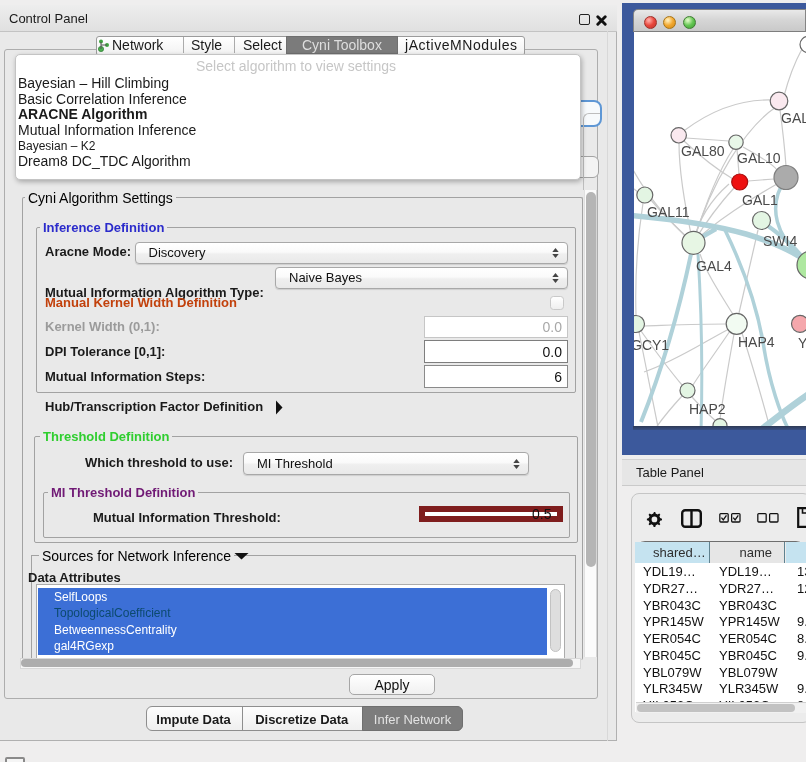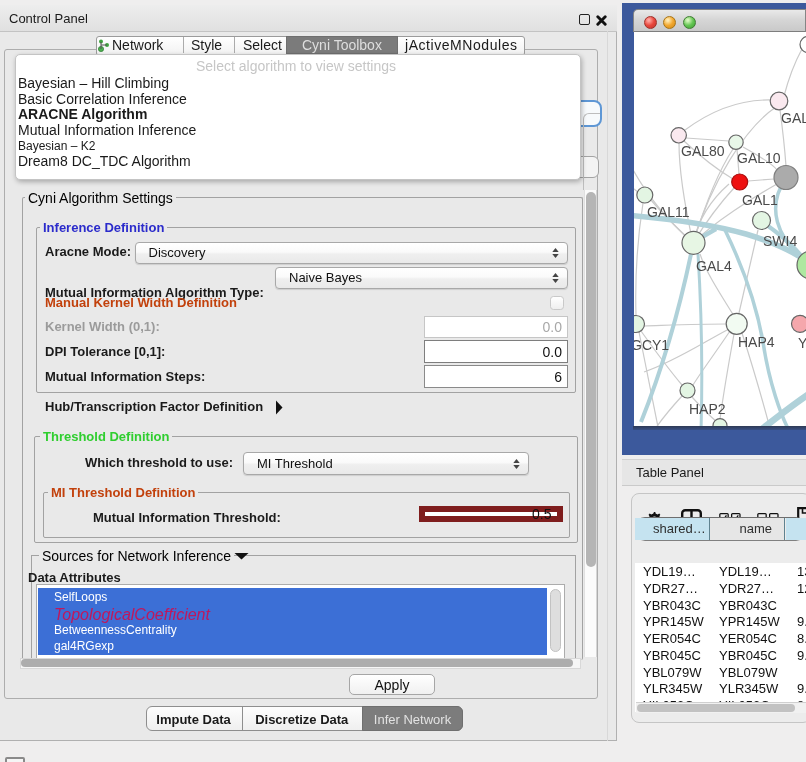--- a/index.html
+++ b/index.html
@@ -100,34 +100,34 @@
 <div class="lbl b" style="left:85px;top:455px;">Which threshold to use:</div>
 <div class="combo" style="left:243px;top:452px;width:284px;height:21px;">
         <div class="ctext">MI Threshold</div>
 <svg class="spin" width="8" height="11" viewBox="0 0 8 11">
           <path d="M4 0.5 L7.2 4.4 L0.8 4.4 Z" fill="#444"></path>
           <path d="M4 10.5 L7.2 6.6 L0.8 6.6 Z" fill="#444"></path>
         </svg>
       </div>
 
 <div class="group" style="left:43px;top:492px;width:525px;height:44px;"></div>
-<div class="gtitle b" style="left:48px;top:485px;color:#c2410c;">MI Threshold Definition</div>
+<div class="gtitle b" style="left:48px;top:485px;color:#701a75;">MI Threshold Definition</div>
 <div class="lbl b" style="left:56px;top:510px;padding-left:37px;">Mutual Information Threshold:</div>
 <div class="inp" style="left:418.5px;top:506px;width:144px;height:16px;border:6px solid #7f1d1d;">0.5</div>
 
 <div class="abs" style="left:31px;top:554.5px;width:545px;height:103.5px;border:1px solid #A2A2A2;border-bottom:none;box-sizing:border-box;"></div>
 <div class="gtitle" style="left:39px;top:547.5px;font-size:14px;">Sources for Network Inference</div>
 <svg class="abs" style="left:233.5px;top:551.5px;" width="15" height="8" viewBox="0 0 15 8">
         <path d="M0.5 1 L14.5 1 L7.5 7.5 Z" fill="#111"></path>
       </svg>
 <div class="lbl b" style="left:28px;top:570px;">Data Attributes</div>
 <div class="abs" style="left:36px;top:584px;width:529px;height:74px;background:#FFFFFF;border:1px solid #ACACAC;border-bottom:none;box-sizing:border-box;"></div>
 <div class="abs" style="left:38px;top:588.3px;width:509px;height:66.4px;background:#3C6FD6;"></div>
 <div class="lbl" style="left:54px;top:589.5px;color:#fff;font-size:12px;">SelfLoops</div>
-<div class="lbl" style="left:54px;top:606.1px;color:#be185d;font-size:16px;font-style:italic;">TopologicalCoefficient</div>
+<div class="lbl" style="left:54px;top:606.1px;color:#0c4a6e;font-size:12px;">TopologicalCoefficient</div>
 <div class="lbl" style="left:54px;top:622.7px;color:#fff;font-size:12px;">BetweennessCentrality</div>
 <div class="lbl" style="left:54px;top:639.3px;color:#fff;font-size:12px;">gal4RGexp</div>
 <div class="abs" style="left:550px;top:589px;width:11px;height:63px;background:#DEDEDE;border:1px solid #C2C2C2;border-radius:6px;box-sizing:border-box;"></div>
 
 <div class="abs" style="left:20px;top:657.5px;width:561px;height:11px;background:#F6F6F6;border:1px solid #D8D8D8;box-sizing:border-box;"></div>
 <div class="abs" style="left:21px;top:659px;width:552px;height:8px;background:#ADADAD;border-radius:4px;"></div>
 
 <div class="abs" style="left:349px;top:674px;width:86px;height:21px;border:1px solid #A6A6A6;border-radius:5px;background:linear-gradient(#FFFFFF,#F0F0F0);box-sizing:border-box;display:flex;align-items:center;justify-content:center;font-size:14px;color:#111;">Apply</div>
 
 <div class="abs" style="left:145.5px;top:706px;width:317.5px;height:25px;border:1px solid #8E8E8E;border-radius:6px;background:linear-gradient(#FDFDFD,#EFEFEF);box-sizing:border-box;"></div>
@@ -254,21 +254,21 @@
         <path d="M15.5 5 L17.5 7.5 L21 2.5" stroke="#111" stroke-width="1.4" fill="none"></path>
       </svg>
 <svg class="abs" style="left:756.5px;top:512.5px;" width="24" height="10" viewBox="0 0 26 11">
         <rect x="0.7" y="0.7" width="9.2" height="9.2" rx="1" fill="none" stroke="#111" stroke-width="1.4"></rect>
         <rect x="13.7" y="0.7" width="9.2" height="9.2" rx="1" fill="none" stroke="#111" stroke-width="1.4"></rect>
       </svg>
 <svg class="abs" style="left:797px;top:507px;" width="9" height="21" viewBox="0 0 9 21">
         <path d="M1.2 1.2 L14 1.2 L14 19.8 L1.2 19.8 Z" fill="none" stroke="#111" stroke-width="2.2"></path>
         <path d="M5.5 1.2 L5.5 6 L9 6" fill="none" stroke="#111" stroke-width="1.6"></path>
       </svg>
-<div class="abs" style="left:635px;top:517px;width:171px;height:24px;border-top:1px solid #6E6E6E;border-bottom:1px solid #808080;box-sizing:border-box;border-radius:10px;">
+<div class="abs" style="left:635px;top:541px;width:171px;height:24px;border-top:1px solid #6E6E6E;border-bottom:1px solid #808080;box-sizing:border-box;border-radius:10px;">
 <div class="abs" style="left:0;top:0;width:73.5px;height:22px;background:#C5E3F0;border-right:1.5px solid #5F8290;"></div>
 <div class="abs" style="left:75px;top:0;width:74px;height:22px;background:#E6E6E6;border-right:1.5px solid #5F8290;"></div>
 <div class="abs" style="left:150.5px;top:0;width:21px;height:22px;background:#C5E3F0;"></div>
 <div class="abs" style="left:18px;top:3px;font-size:13px;color:#2E2E2E;">shared…</div>
 <div class="abs" style="left:104.5px;top:3px;font-size:13px;color:#2E2E2E;">name</div>
 </div>
 <div class="abs" style="left:635px;top:563px;width:171px;height:149px;background:#FFFFFF;overflow:hidden;font-size:13px;color:#111;">
 <div class="abs" style="left:8px;top:1.3px;">YDL19…</div>
         <div class="abs" style="left:84px;top:1.3px;">YDL19…</div>
         <div class="abs" style="left:162px;top:1.3px;">13</div>

